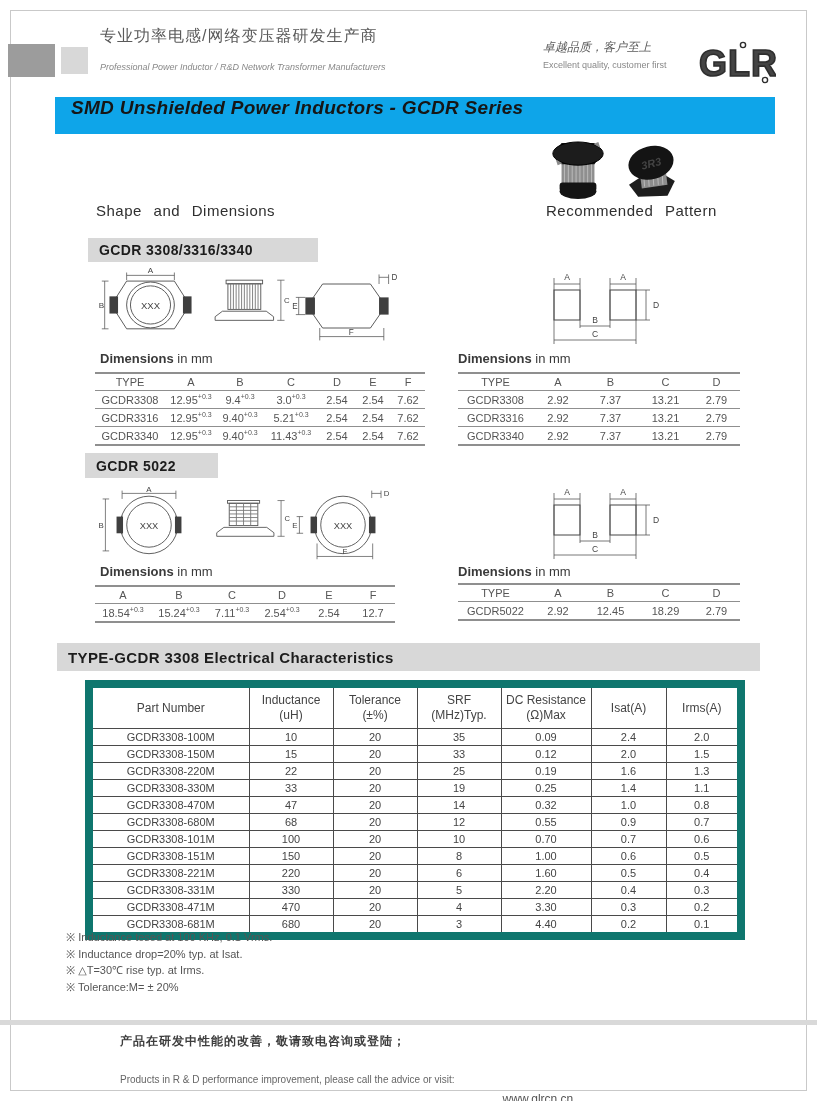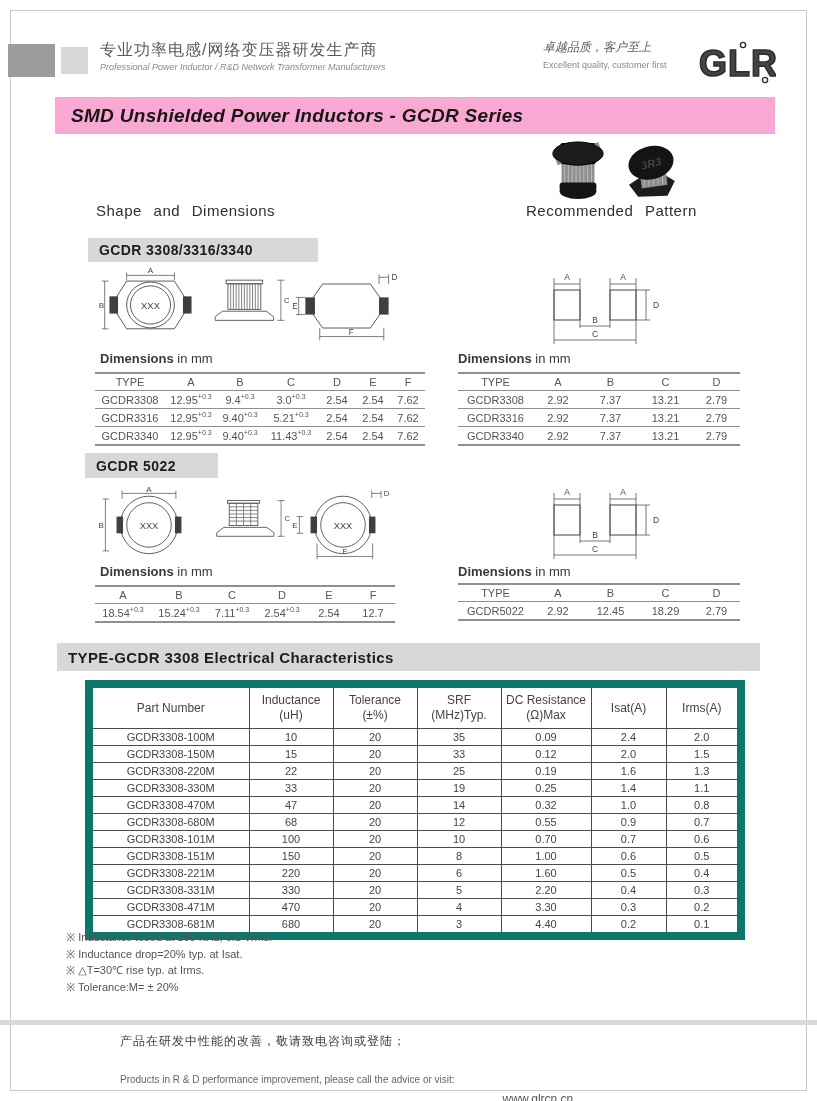--- a/index.html
+++ b/index.html
@@ -4,36 +4,36 @@
 <style>
   html,body{margin:0;padding:0;background:#fff;}
   #page{position:relative;width:817px;height:1101px;background:#ffffff;
         font-family:"Liberation Sans",sans-serif;color:#333;overflow:hidden;}
   .frame{position:absolute;left:10px;top:10px;width:795px;height:1079px;border:1px solid #c9c9c9;}
   .abs{position:absolute;}
 
   
   .sq-dark{left:8px;top:44px;width:47px;height:33px;background:#9c9c9c;}
   .sq-light{left:61px;top:47px;width:27px;height:27px;background:#d8d8d8;}
-  .company-cn{left:100px;top:40px;font-size:16px;color:#5a5a5a;letter-spacing:1px;}
+  .company-cn{left:100px;top:26px;font-size:16px;color:#5a5a5a;letter-spacing:1px;}
   .company-en{left:100px;top:62px;font-size:9px;font-style:italic;color:#888;}
   .slogan-cn{left:543px;top:39px;font-size:12px;font-style:italic;color:#5a5a5a;}
   .slogan-en{left:543px;top:60px;font-size:9px;color:#888;}
   .logo{left:696px;top:36px;width:80px;height:52px;}
 
   
-  .title-bar{left:55px;top:97px;width:720px;height:37px;background:#f9a8d4;
-             display:flex;align-items:center;}
+  .title-bar{left:55px;top:97px;width:720px;height:37px;background:#0ea5e9;
+             display:flex;}
   .title-bar span{font-size:19px;font-weight:bold;font-style:italic;color:#161616;margin-left:16px;letter-spacing:.3px;}
 
   .photos{left:548px;top:134px;width:170px;height:70px;display:flex;gap:10px;align-items:flex-end;}
 
   .big-head{font-size:15px;color:#2f2f2f;word-spacing:7px;letter-spacing:.5px;}
   .shape-head{left:96px;top:202px;}
-  .pattern-head{left:526px;top:202px;}
+  .pattern-head{left:546px;top:202px;}
 
   .sec-bar{background:#d8d8d8;display:flex;align-items:center;}
   .sec-bar span{font-weight:bold;font-size:14px;color:#1c1c1c;margin-left:11px;letter-spacing:.4px;}
   .sec1{left:88px;top:238px;width:230px;height:24px;}
   .sec2{left:85px;top:453px;width:133px;height:25px;}
   .sec3{left:57px;top:643px;width:703px;height:28px;}
   .sec3 span{font-size:15px;}
 
   .dims-label{font-size:13px;color:#3a3a3a;}
   .dims-label b{font-weight:bold;}
@@ -54,21 +54,21 @@
   table.elec{border-collapse:collapse;table-layout:fixed;font-size:11px;color:#444;
              border:8px solid #0f766e;width:652px;}
   table.elec th{border:1px solid #4a4a4a;font-weight:normal;font-size:12px;height:38px;line-height:15px;}
   table.elec td{border:1px solid #4a4a4a;text-align:center;height:16px;padding:0 2px;}
   .t-elec{left:85px;top:680px;}
 
   .notes{left:66px;top:929px;font-size:11px;color:#555;}
   .notes div{line-height:16.5px;}
 
   .footer-band{left:0;top:1020px;width:817px;height:5px;background:#d9d9d9;}
-  .footer-cn{left:120px;top:1033px;font-size:12px;font-weight:normal;color:#3d3d3d;letter-spacing:1px;}
+  .footer-cn{left:120px;top:1033px;font-size:12px;font-weight:bold;color:#3d3d3d;letter-spacing:1px;}
   .footer-en-row{left:120px;top:1052px;font-size:10px;color:#666;display:flex;align-items:center;}
   .footer-url{margin-left:48px;font-size:12px;color:#555;margin-top:40px;}
 
   svg text{font-family:"Liberation Sans",sans-serif;fill:#444;}
   svg .lbl{font-size:8.5px;}
   svg .mark{font-size:10px;}
 </style>
 </head>
 <body>
 

